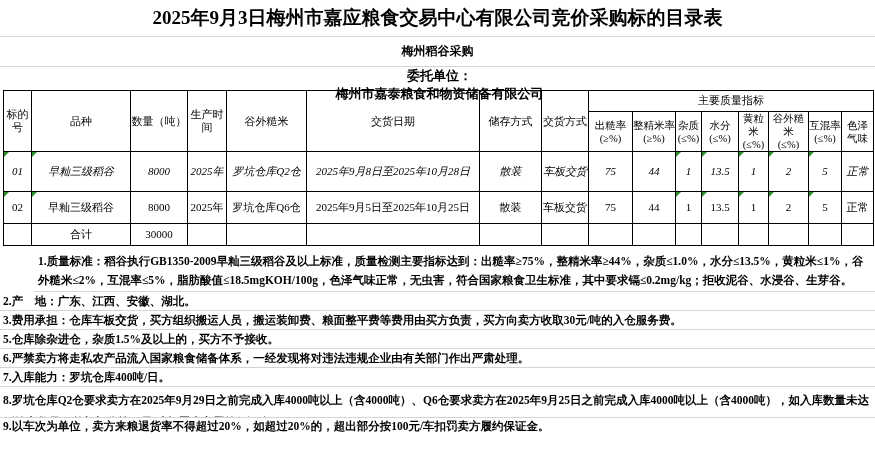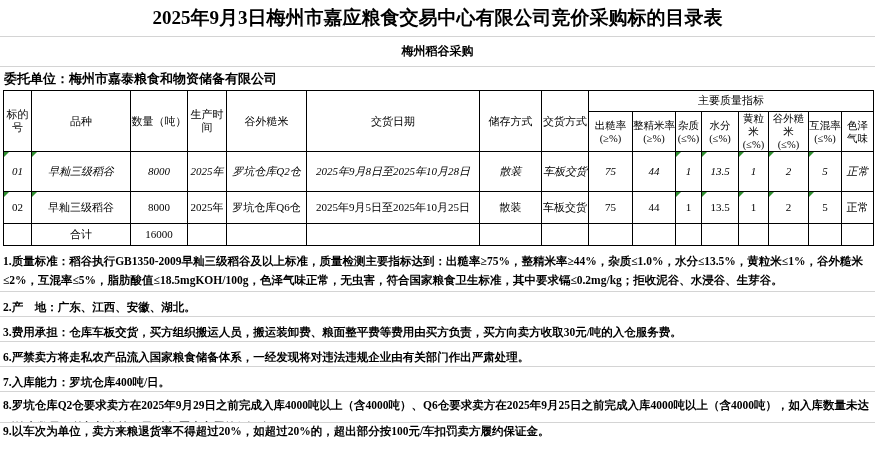--- a/index.html
+++ b/index.html
@@ -19,20 +19,21 @@
     height:30px;box-sizing:border-box;
     display:flex;align-items:center;justify-content:center;
     font-size:12px;font-weight:bold;
     border-bottom:1px solid #d4d4d4;
   }
   .consignor-row{
     height:23px;box-sizing:border-box;
     display:flex;align-items:center;
     font-size:13px;font-weight:bold;
     padding-left:4px;
+    flex-direction:column;
   }
   table.catalog{
     border-collapse:collapse;table-layout:fixed;
     margin-left:3px;width:870px;
     font-size:11px;
   }
   .catalog th,.catalog td{
     border:1px solid #000000;
     text-align:center;vertical-align:middle;
     padding:0;position:relative;overflow:hidden;
@@ -49,22 +50,22 @@
   .tri{
     position:absolute;top:0;left:0;width:0;height:0;
     border-top:5px solid #2f8f2f;border-right:5px solid transparent;
   }
   .notes{width:875px;}
   .note{
     box-sizing:border-box;border-bottom:1px solid #d4d4d4;
     font-size:11.5px;font-weight:bold;
     padding:0 6px 0 3px;overflow:hidden;
   }
-  .note-tall1{height:46px;padding-top:6px;line-height:19px;}
-  .note-single{height:19px;display:flex;align-items:center;line-height:13px;margin-top:6px;}
+  .note-tall1{height:46px;padding-top:6px;line-height:19px;margin-left:35px;}
+  .note-single{height:19px;display:flex;align-items:center;line-height:13px;}
   .note-tall2{height:31px;padding-top:2px;line-height:22px;}
   .note-last{height:16px;display:flex;align-items:center;line-height:12px;border-bottom:none;}
 </style>
 </head>
 <body>
 
 <div class="title-row">
   <span>2025年9月3日梅州市嘉应粮食交易中心有限公司竞价采购标的目录表</span>
 </div>
 
@@ -176,21 +177,21 @@
     <td><span class="tri"></span><span>13.5</span></td>
     <td><span class="tri"></span><span>1</span></td>
     <td><span class="tri"></span><span>2</span></td>
     <td><span class="tri"></span><span>5</span></td>
     <td>正常</td>
   </tr>
 
   <tr class="rt">
     <td></td>
     <td class="bold">合计</td>
-    <td class="bold">16000</td>
+    <td class="bold">30000</td>
     <td></td>
     <td></td>
     <td></td>
     <td></td>
     <td></td>
     <td></td>
     <td></td>
     <td></td>
     <td></td>
     <td></td>
@@ -198,17 +199,18 @@
     <td></td>
     <td></td>
   </tr>
 </tbody>
   </table>
 
 <div class="notes">
   <div class="note note-tall1">1.质量标准：稻谷执行GB1350-2009早籼三级稻谷及以上标准，质量检测主要指标达到：出糙率≥75%，整精米率≥44%，杂质≤1.0%，水分≤13.5%，黄粒米≤1%，谷外糙米≤2%，互混率≤5%，脂肪酸值≤18.5mgKOH/100g，色泽气味正常，无虫害，符合国家粮食卫生标准，其中要求镉≤0.2mg/kg；拒收泥谷、水浸谷、生芽谷。</div>
   <div class="note note-single">2.产　地：广东、江西、安徽、湖北。</div>
   <div class="note note-single">3.费用承担：仓库车板交货，买方组织搬运人员，搬运装卸费、粮面整平费等费用由买方负责，买方向卖方收取30元/吨的入仓服务费。</div>
+  <div class="note note-single">5.仓库除杂进仓，杂质1.5%及以上的，买方不予接收。</div>
   <div class="note note-single">6.严禁卖方将走私农产品流入国家粮食储备体系，一经发现将对违法违规企业由有关部门作出严肃处理。</div>
   <div class="note note-single">7.入库能力：罗坑仓库400吨/日。</div>
   <div class="note note-tall2">8.罗坑仓库Q2仓要求卖方在2025年9月29日之前完成入库4000吨以上（含4000吨）、Q6仓要求卖方在2025年9月25日之前完成入库4000吨以上（含4000吨），如入库数量未达到约定数量，差额部分按30元/吨扣罚卖方履约保证金。</div>
   <div class="note note-last">9.以车次为单位，卖方来粮退货率不得超过20%，如超过20%的，超出部分按100元/车扣罚卖方履约保证金。</div>
 </div>
 
 </body></html>

